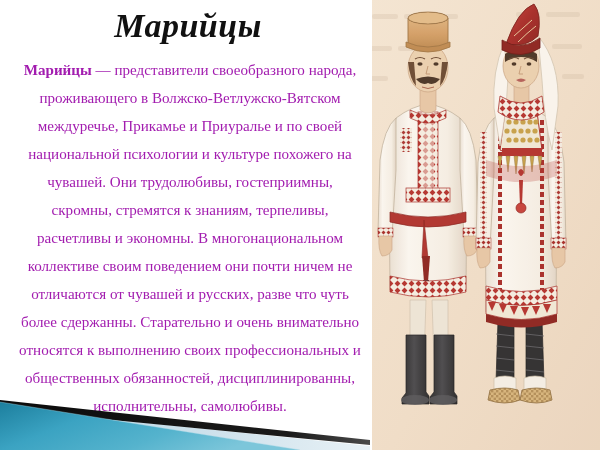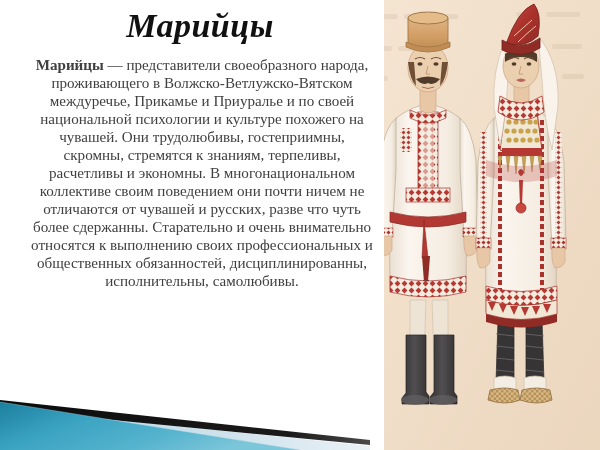--- a/index.html
+++ b/index.html
@@ -12,21 +12,21 @@
     width: 600px;
     height: 450px;
     overflow: hidden;
     background: #ffffff;
     font-family: "Liberation Serif", "DejaVu Serif", serif;
   }
 
   
   #text-panel {
     position: absolute;
-    left: 16px;
+    left: 4px;
     top: 0;
     width: 368px;
     height: 450px;
     background: #ffffff;
     z-index: 3;
   }
 
   #slide-title {
     position: absolute;
     left: 0;
@@ -44,22 +44,22 @@
   }
 
   #body-text {
     position: absolute;
     left: 14px;
     top: 56px;
     width: 344px;
     text-align: center;
     font-family: "Liberation Serif", "DejaVu Serif", serif;
     font-size: 15.1px;
-    line-height: 18px;
-    color: #404040;
+    line-height: 28px;
+    color: #a21caf;
   }
   #body-text .lead {
     font-weight: bold;
   }
 
   
   #corner-decoration {
     position: absolute;
     left: 0;
     bottom: 0;

